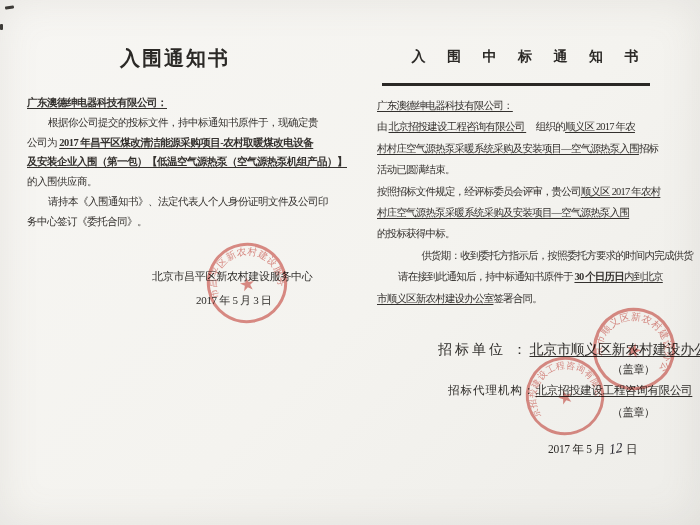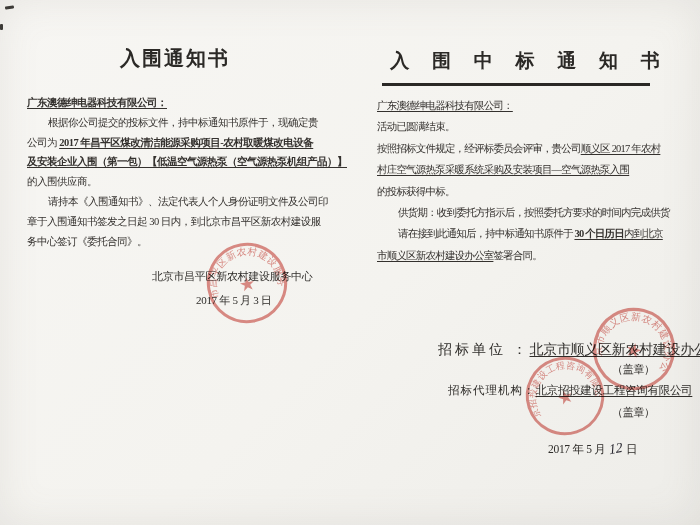--- a/index.html
+++ b/index.html
@@ -14,21 +14,21 @@
     box-shadow:inset 0 0 40px rgba(120,115,105,0.12);
   }
   .page{position:absolute;top:11px;width:350px;height:525px;}
   #leftPage{left:0;}
   #rightPage{left:350px;}
 
   .doc-title{
     position:absolute;top:34px;left:0;width:100%;
     text-align:center;font-weight:bold;font-size:20px;letter-spacing:2px;color:#2b2926;
   }
-  #rightPage .doc-title{top:37px;font-size:19px;letter-spacing:9px;text-indent:9px;}
+  #rightPage .doc-title{top:37px;font-size:14px;letter-spacing:9px;text-indent:9px;}
 
   .head-rule{position:absolute;top:72px;left:32px;width:268px;height:3px;background:#2a2825;}
 
   .body-text{
     position:absolute;left:27px;top:82px;width:316px;
     font-size:10.5px;letter-spacing:-0.5px;line-height:19.8px;
   }
   #rightPage .body-text{top:84px;line-height:21.4px;letter-spacing:-0.8px;}
   .line{white-space:nowrap;}
   .u{text-decoration:underline;text-underline-offset:2px;text-align:right;}
@@ -69,21 +69,20 @@
 
 <div class="page" id="leftPage">
   <div class="doc-title">入围通知书</div>
   <div class="body-text">
       <div class="line"><span class="u b">广东澳德绅电器科技有限公司：</span></div>
       <div class="line" style="padding-left: 2em;"><span>根据你公司提交的投标文件，持中标通知书原件于，现确定贵</span></div>
       <div class="line"><span>公司为 </span><span class="u b">2017 年昌平区煤改清洁能源采购项目-农村取暖煤改电设备</span></div>
       <div class="line"><span class="u b">及安装企业入围（第一包）【低温空气源热泵（空气源热泵机组产品）】</span></div>
       <div class="line"><span>的入围供应商。</span></div>
       <div class="line" style="padding-left: 2em;"><span>请持本《入围通知书》、法定代表人个人身份证明文件及公司印</span></div>
-      <div class="line"><span>章于入围通知书签发之日起 30 日内，到北京市昌平区新农村建设服</span></div>
       <div class="line"><span>务中心签订《委托合同》。</span></div>
     </div>
   <div class="sig-line" id="l-sign">北京市昌平区新农村建设服务中心</div>
   <div class="sig-line" id="l-date">2017 年 5 月 3 日</div>
 
   <div class="seal" id="l-seal" style="color: rgb(205, 74, 66);">
     <svg width="84" height="84" viewBox="0 0 100 100">
       <circle cx="50" cy="50" r="46" fill="none" stroke="currentColor" stroke-width="3.6"></circle>
       <path id="sealArc1" d="M 14 62 A 37 37 0 1 1 86 62" fill="none"></path>
       <text font-size="11.5" fill="currentColor" letter-spacing="0.5">
@@ -92,25 +91,27 @@
       <text x="50" y="59" text-anchor="middle" font-size="22" fill="currentColor">★</text>
     </svg>
   </div>
 </div>
 
 <div class="page" id="rightPage">
   <div class="doc-title">入 围 中 标 通 知 书</div>
   <div class="head-rule"></div>
   <div class="body-text">
       <div class="line"><span class="u">广东澳德绅电器科技有限公司：</span></div>
+      <div class="line"><span>由 </span><span class="u"> 北京招投建设工程咨询有限公司 </span><span>　组织的</span><span class="u">顺义区 2017 年农</span></div>
+      <div class="line"><span class="u">村村庄空气源热泵采暖系统采购及安装项目—空气源热泵入围</span><span>招标</span></div>
       <div class="line"><span>活动已圆满结束。</span></div>
       <div class="line"><span>按照招标文件规定，经评标委员会评审，贵公司</span><span class="u">顺义区 2017 年农村</span></div>
       <div class="line"><span class="u">村庄空气源热泵采暖系统采购及安装项目—空气源热泵入围</span></div>
       <div class="line"><span>的投标获得中标。</span></div>
-      <div class="line" style="padding-left: 2em;"><span>供货期：收到委托方指示后，按照委托方要求的时间内完成供货</span></div>
+      <div class="line" style="padding-left: 2em; text-align: right;"><span>供货期：收到委托方指示后，按照委托方要求的时间内完成供货</span></div>
       <div class="line" style="padding-left: 2em;"><span>请在接到此通知后，持中标通知书原件于 </span><span class="u b">30 个日历日</span><span class="u">内到</span><span class="u">北京</span></div>
       <div class="line"><span class="u">市顺义区新农村建设办公室</span><span>签署合同。</span></div>
     </div>
 
   <div class="sig-line" id="r-bid-unit">
     <span class="lbl">招标单位 ：</span><span class="u">北京市顺义区新农村建设办公室</span>
   </div>
   <div class="sig-line" id="r-seal-note1">（盖章）</div>
 
   <div class="sig-line" id="r-agency">

